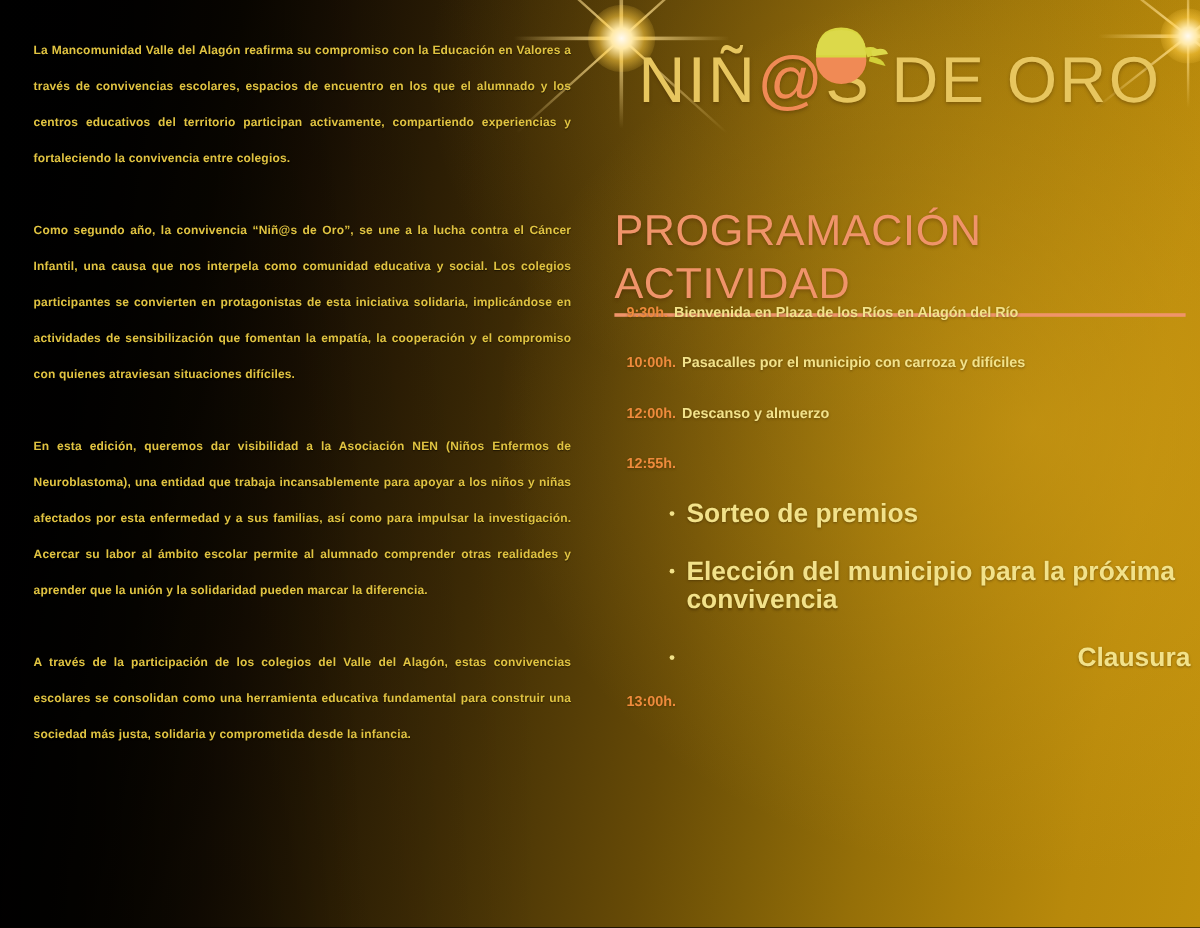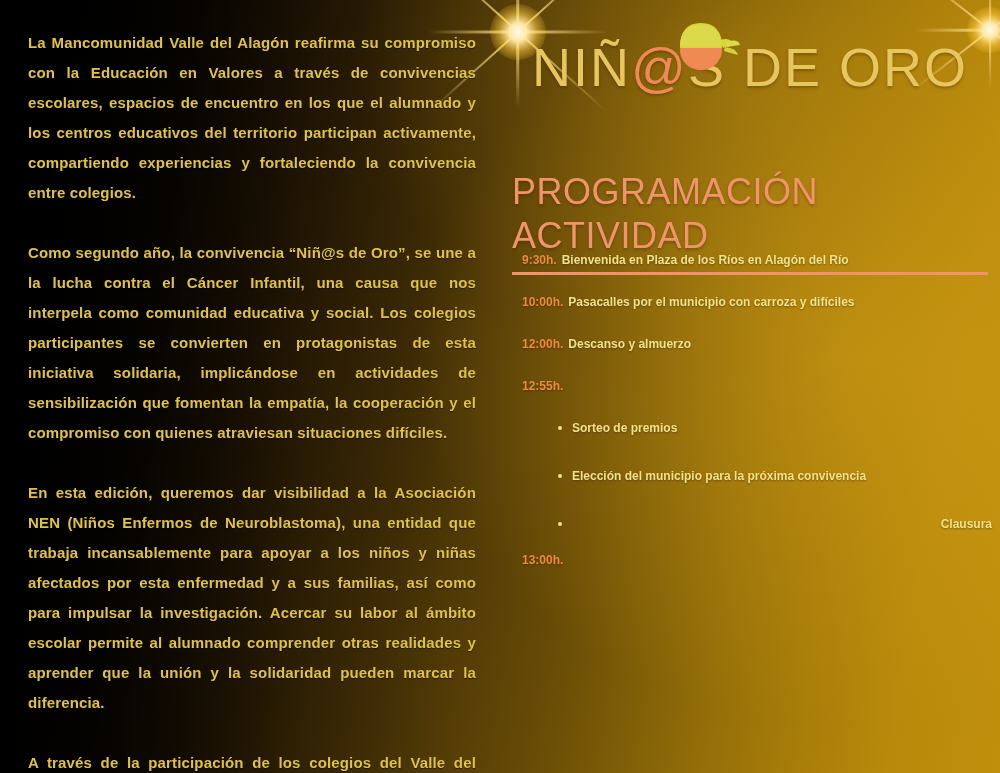--- a/index.html
+++ b/index.html
@@ -83,21 +83,21 @@
   #article {
     position: absolute;
     left: 28px;
     top: 28px;
     width: 448px;
   }
   #article p {
     margin: 0 0 30px 0;
     color: #e0c341;
     font-family: "Liberation Sans", sans-serif;
-    font-size: 15px;
+    font-size: 10px;
     font-weight: 700;
     line-height: 30px;
     text-align: justify;
     letter-spacing: 0.15px;
     text-shadow: 0 1px 1px rgba(0,0,0,0.55);
   }
   #article p:last-child { margin-bottom: 0; }
 
   
   #right {
@@ -144,21 +144,21 @@
     left: 12px;
     top: 170px;
     width: 476px;
     color: #f0946a;
     font-family: "Liberation Sans", sans-serif;
     font-size: 36px;
     font-weight: 400;
     letter-spacing: 0.5px;
     line-height: 44px;
     border-bottom: 3px solid #f0946a;
-    padding-bottom: 14px;
+    padding-bottom: 3px;
     text-shadow: 0 2px 3px rgba(60,20,0,0.3);
   }
 
   
   #schedule {
     position: absolute;
     left: 22px;
     top: 248px;
     width: 470px;
   }
@@ -180,21 +180,21 @@
   }
   .sched-bullets {
     list-style: none;
     margin: 10px 0 10px 0;
     padding: 0 0 0 36px;
   }
   .sched-bullets li {
     position: relative;
     color: #f2e28a;
     font-family: "Liberation Sans", sans-serif;
-    font-size: 12px;
+    font-size: 22px;
     font-weight: 700;
     line-height: 24px;
     margin-bottom: 24px;
     padding-left: 14px;
     text-shadow: 0 1px 2px rgba(50,30,0,0.45);
   }
   .sched-bullets li:last-child { margin-bottom: 12px; text-align: right; }
   .sched-bullets li .dot {
     position: absolute;
     left: 0;

